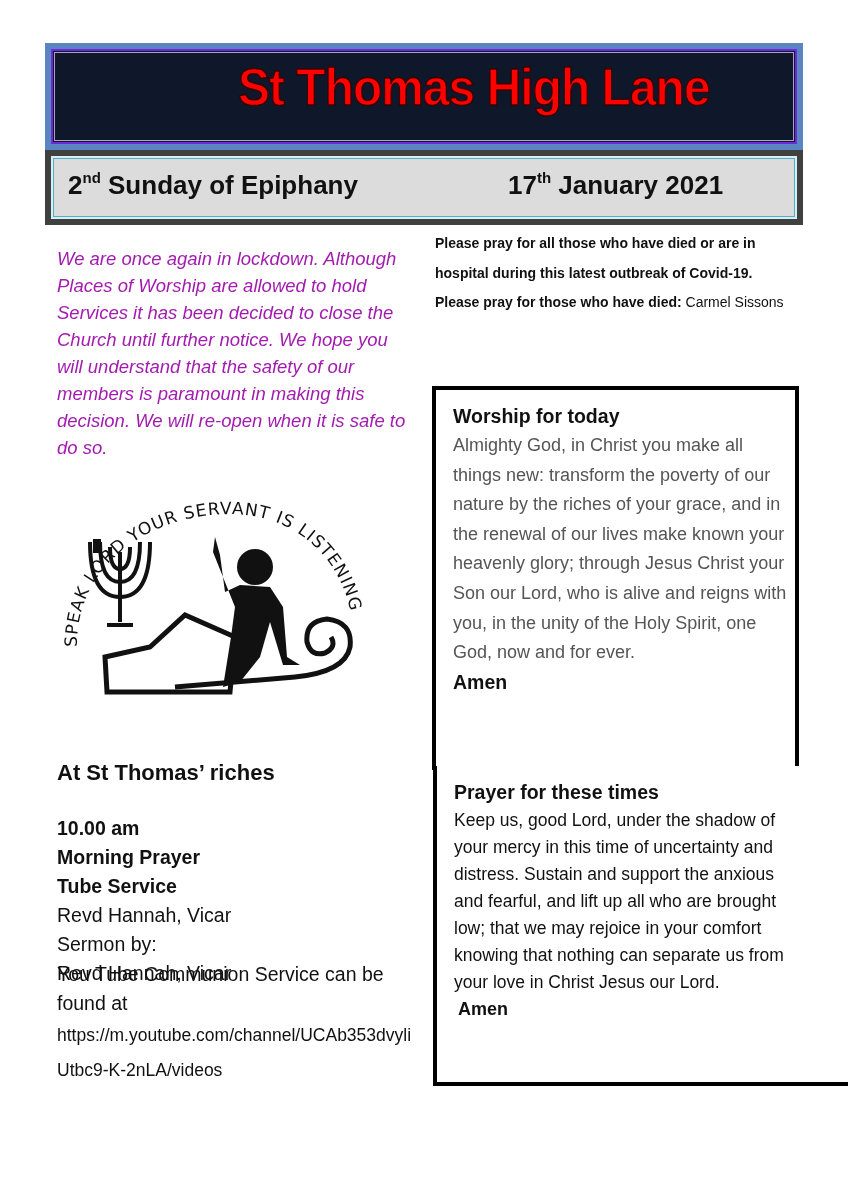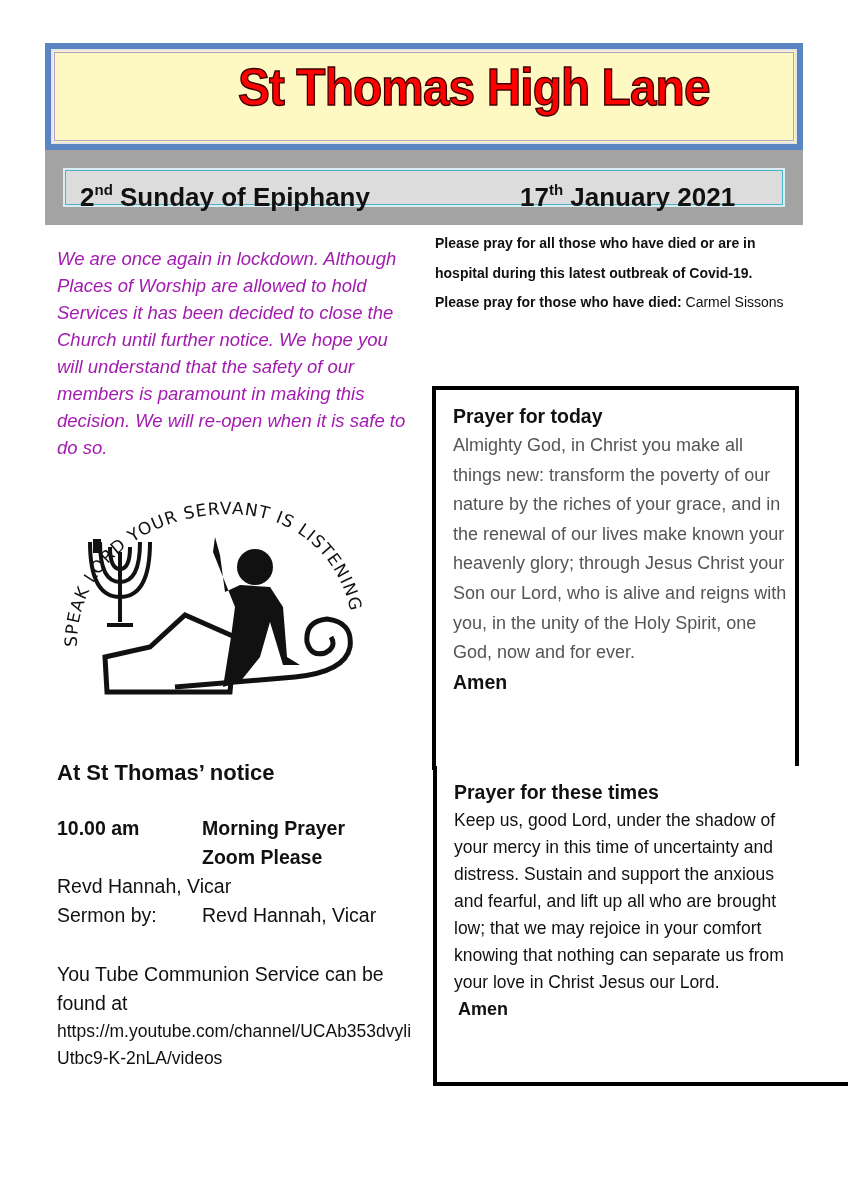--- a/index.html
+++ b/index.html
@@ -6,35 +6,35 @@
   body { width: 848px; height: 1200px; position: relative; overflow: hidden;
          font-family: "DejaVu Sans", "Liberation Sans", sans-serif; color: #111; }
 
   
   .header-top {
     position: absolute; left: 45px; top: 43px; width: 758px; height: 107px;
     box-sizing: border-box; background: #5b84c2; padding: 6px;
   }
   .header-top .inner {
     width: 100%; height: 100%; box-sizing: border-box;
-    background: #fef9c3; border: 2px solid #e5e5e5;
+    background: #0f172a; border: 2px solid #6d28d9;
     outline: 1px solid #b09fc6; outline-offset: -4px;
     position: relative;
   }
   .title {
     position: absolute; left: 185px; top: 6px;
     font-family: "Liberation Sans", sans-serif; font-weight: bold;
     font-size: 52px; line-height: 60px; letter-spacing: -1px;
     color: #ff0000; transform: scaleX(0.92); transform-origin: left top;
     -webkit-text-stroke: 1.4px #3a0000;
     white-space: nowrap;
   }
   .header-band {
     position: absolute; left: 45px; top: 150px; width: 758px; height: 75px;
-    box-sizing: border-box; background: #a3a3a3; padding: 18px;
+    box-sizing: border-box; background: #404040; padding: 6px;
   }
   .header-band .inner {
     width: 100%; height: 100%; box-sizing: border-box;
     background: #dcdcdc; border: 2px solid #d8eef3;
     box-shadow: inset 0 0 0 1px #4eb0c8;
     position: relative;
   }
   .band-text {
     position: absolute; top: 10px; font-family: "Liberation Sans", sans-serif;
     font-weight: bold; font-size: 26px; line-height: 34px; color: #111;
@@ -53,30 +53,30 @@
   .logo { position: absolute; left: 55px; top: 497px; width: 310px; height: 200px; }
 
   .today-heading {
     position: absolute; left: 57px; top: 758px; font-weight: bold;
     font-size: 22px; line-height: 30px; font-family: "Liberation Sans", sans-serif;
   }
   .schedule {
     position: absolute; left: 57px; top: 814px; width: 360px;
     font-family: "Liberation Sans", sans-serif; font-size: 19.5px; line-height: 29px;
   }
-  .sched-row { display: flex; }
+  .sched-row { display: flex; flex-direction: column; }
   .sched-row .k { width: 145px; flex: none; }
   .sched-row .v { flex: 1; }
   .bold { font-weight: bold; }
 
   .youtube {
     position: absolute; left: 57px; top: 960px; width: 360px;
     font-family: "Liberation Sans", sans-serif; font-size: 19.5px; line-height: 29px;
   }
-  .youtube .url { font-size: 17.5px; line-height: 27px; word-break: break-all; }
+  .youtube .url { font-size: 17.5px; line-height: 35px; word-break: break-all; }
 
   
   .pray-notice {
     position: absolute; left: 435px; top: 229px; width: 375px;
     font-family: "Liberation Sans", sans-serif; font-size: 14px; line-height: 29.5px;
   }
   .pray-notice .b { font-weight: bold; }
 
   .box {
     position: absolute; box-sizing: border-box; border: 4px solid #000; background: #fff;
@@ -125,29 +125,29 @@
   <rect x="38" y="42" width="8" height="14" fill="#111"></rect>
 
   <path d="M50 160 L95 150 L130 118 L180 140 L175 195 L52 195 Z" fill="#fff" stroke="#111" stroke-width="5"></path>
 
   <circle cx="200" cy="70" r="18" fill="#111"></circle>
   <path d="M158 55 L160 40 L165 58 L170 95 L185 88 L215 90 L228 110 L232 160 L245 168 L228 168 L215 125 L205 160 L185 185 L168 190 L176 140 L180 110 Z" fill="#111"></path>
 
   <path d="M120 190 L240 180 Q290 175 295 150 Q298 125 272 122 Q250 124 252 145 Q256 160 270 156 Q282 150 276 140" fill="none" stroke="#111" stroke-width="5"></path>
 </svg>
 
-<div class="today-heading">At St Thomas’ notice</div>
+<div class="today-heading">At St Thomas’ riches</div>
 <div class="schedule">
   <div class="sched-row bold">
     <span class="k">10.00 am</span>
     <span class="v">Morning Prayer</span>
   </div>
   <div class="sched-row bold">
     <span class="k"></span>
-    <span class="v">Zoom Please</span>
+    <span class="v">Tube Service</span>
   </div>
   <div class="sched-row">
     <span class="v">Revd Hannah, Vicar</span>
   </div>
   <div class="sched-row">
     <span class="k">Sermon by:</span>
     <span class="v">Revd Hannah, Vicar</span>
   </div>
 </div>
 
@@ -156,21 +156,21 @@
   <div class="url">https://m.youtube.com/channel/UCAb353dvyliUtbc9-K-2nLA/videos</div>
 </div>
 
 <div class="pray-notice">
   <span class="b">Please pray for all those who have died or are in hospital during this latest outbreak of Covid-19.</span>
   <br>
   <span class="b">Please pray for those who have died:</span><span> Carmel Sissons</span>
 </div>
 
 <div class="box box1">
-  <h3>Prayer for today</h3>
+  <h3>Worship for today</h3>
   <div class="body">Almighty God, in Christ you make all things new: transform the poverty of our nature by the riches of your grace, and in the renewal of our lives make known your heavenly glory; through Jesus Christ your Son our Lord, who is alive and reigns with you, in the unity of the Holy Spirit, one God, now and for ever.</div>
   <div class="amen">Amen</div>
 </div>
 
 <div class="box box2">
   <h3>Prayer for these times</h3>
   <div class="body">Keep us, good Lord, under the shadow of your mercy in this time of uncertainty and distress. Sustain and support the anxious and fearful, and lift up all who are brought low; that we may rejoice in your comfort knowing that nothing can separate us from your love in Christ Jesus our Lord.</div>
   <div class="amen">Amen</div>
 </div>
 

